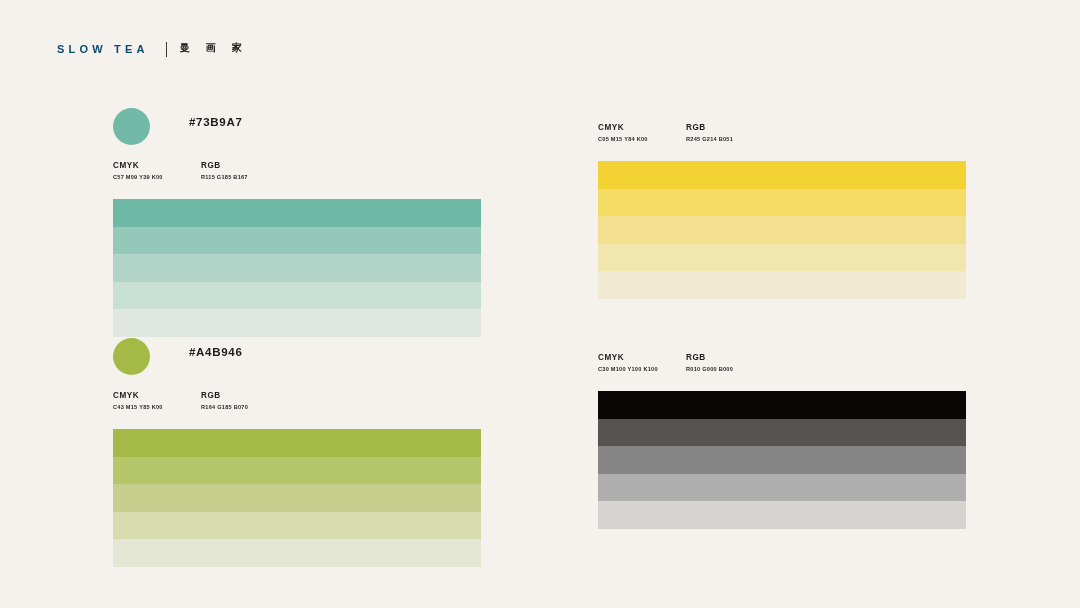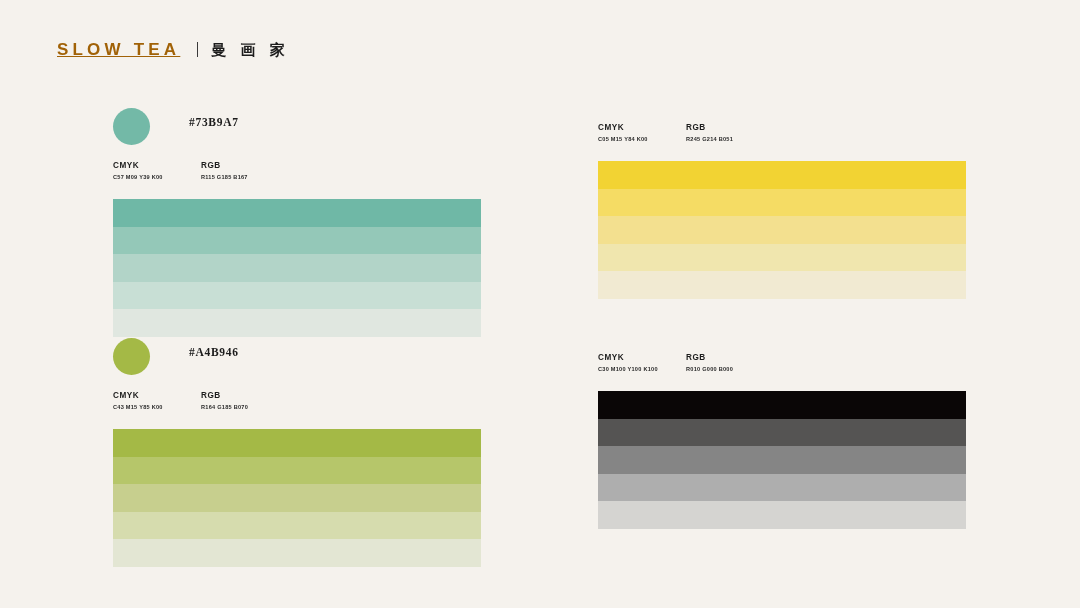--- a/index.html
+++ b/index.html
@@ -19,37 +19,36 @@
   .brand-header {
     position: absolute;
     left: 57px;
     top: 38px;
     display: flex;
     align-items: center;
     height: 22px;
   }
   .brand-name {
     font-family: "Liberation Sans", sans-serif;
-    font-size: 17px;
+    font-size: 11px;
     font-weight: 700;
     letter-spacing: 4.2px;
-    color: #a16207;
+    color: #0c4a6e;
     line-height: 1;
     white-space: nowrap;
-    text-decoration: underline;
   }
   .brand-divider {
     width: 1px;
     height: 15px;
     background: #3a3a3a;
     margin: 0 13px 0 17px;
   }
   .brand-cn {
-    font-family: Liberation Sans, sans-serif;
-    font-size: 15px;
+    font-family: Liberation Mono, monospace;
+    font-size: 10px;
     font-weight: 700;
     letter-spacing: 5px;
     color: #1c1c1c;
     line-height: 1;
     white-space: nowrap;
   }
 
   
   .palette-grid {
     position: absolute;
@@ -63,21 +62,20 @@
     width: 368px;
   }
   .palette-card.col-left  { left: 113px; }
   .palette-card.col-right { left: 598px; }
   .palette-card.row-top    { top: 108px; }
   .palette-card.row-bottom { top: 338px; }
 
   .card-head {
     position: relative;
     height: 38px;
-    font-family: Liberation Serif, serif;
   }
   .swatch-dot {
     position: absolute;
     left: 0;
     top: 0;
     width: 37px;
     height: 37px;
     border-radius: 50%;
   }
   .hex-label {

